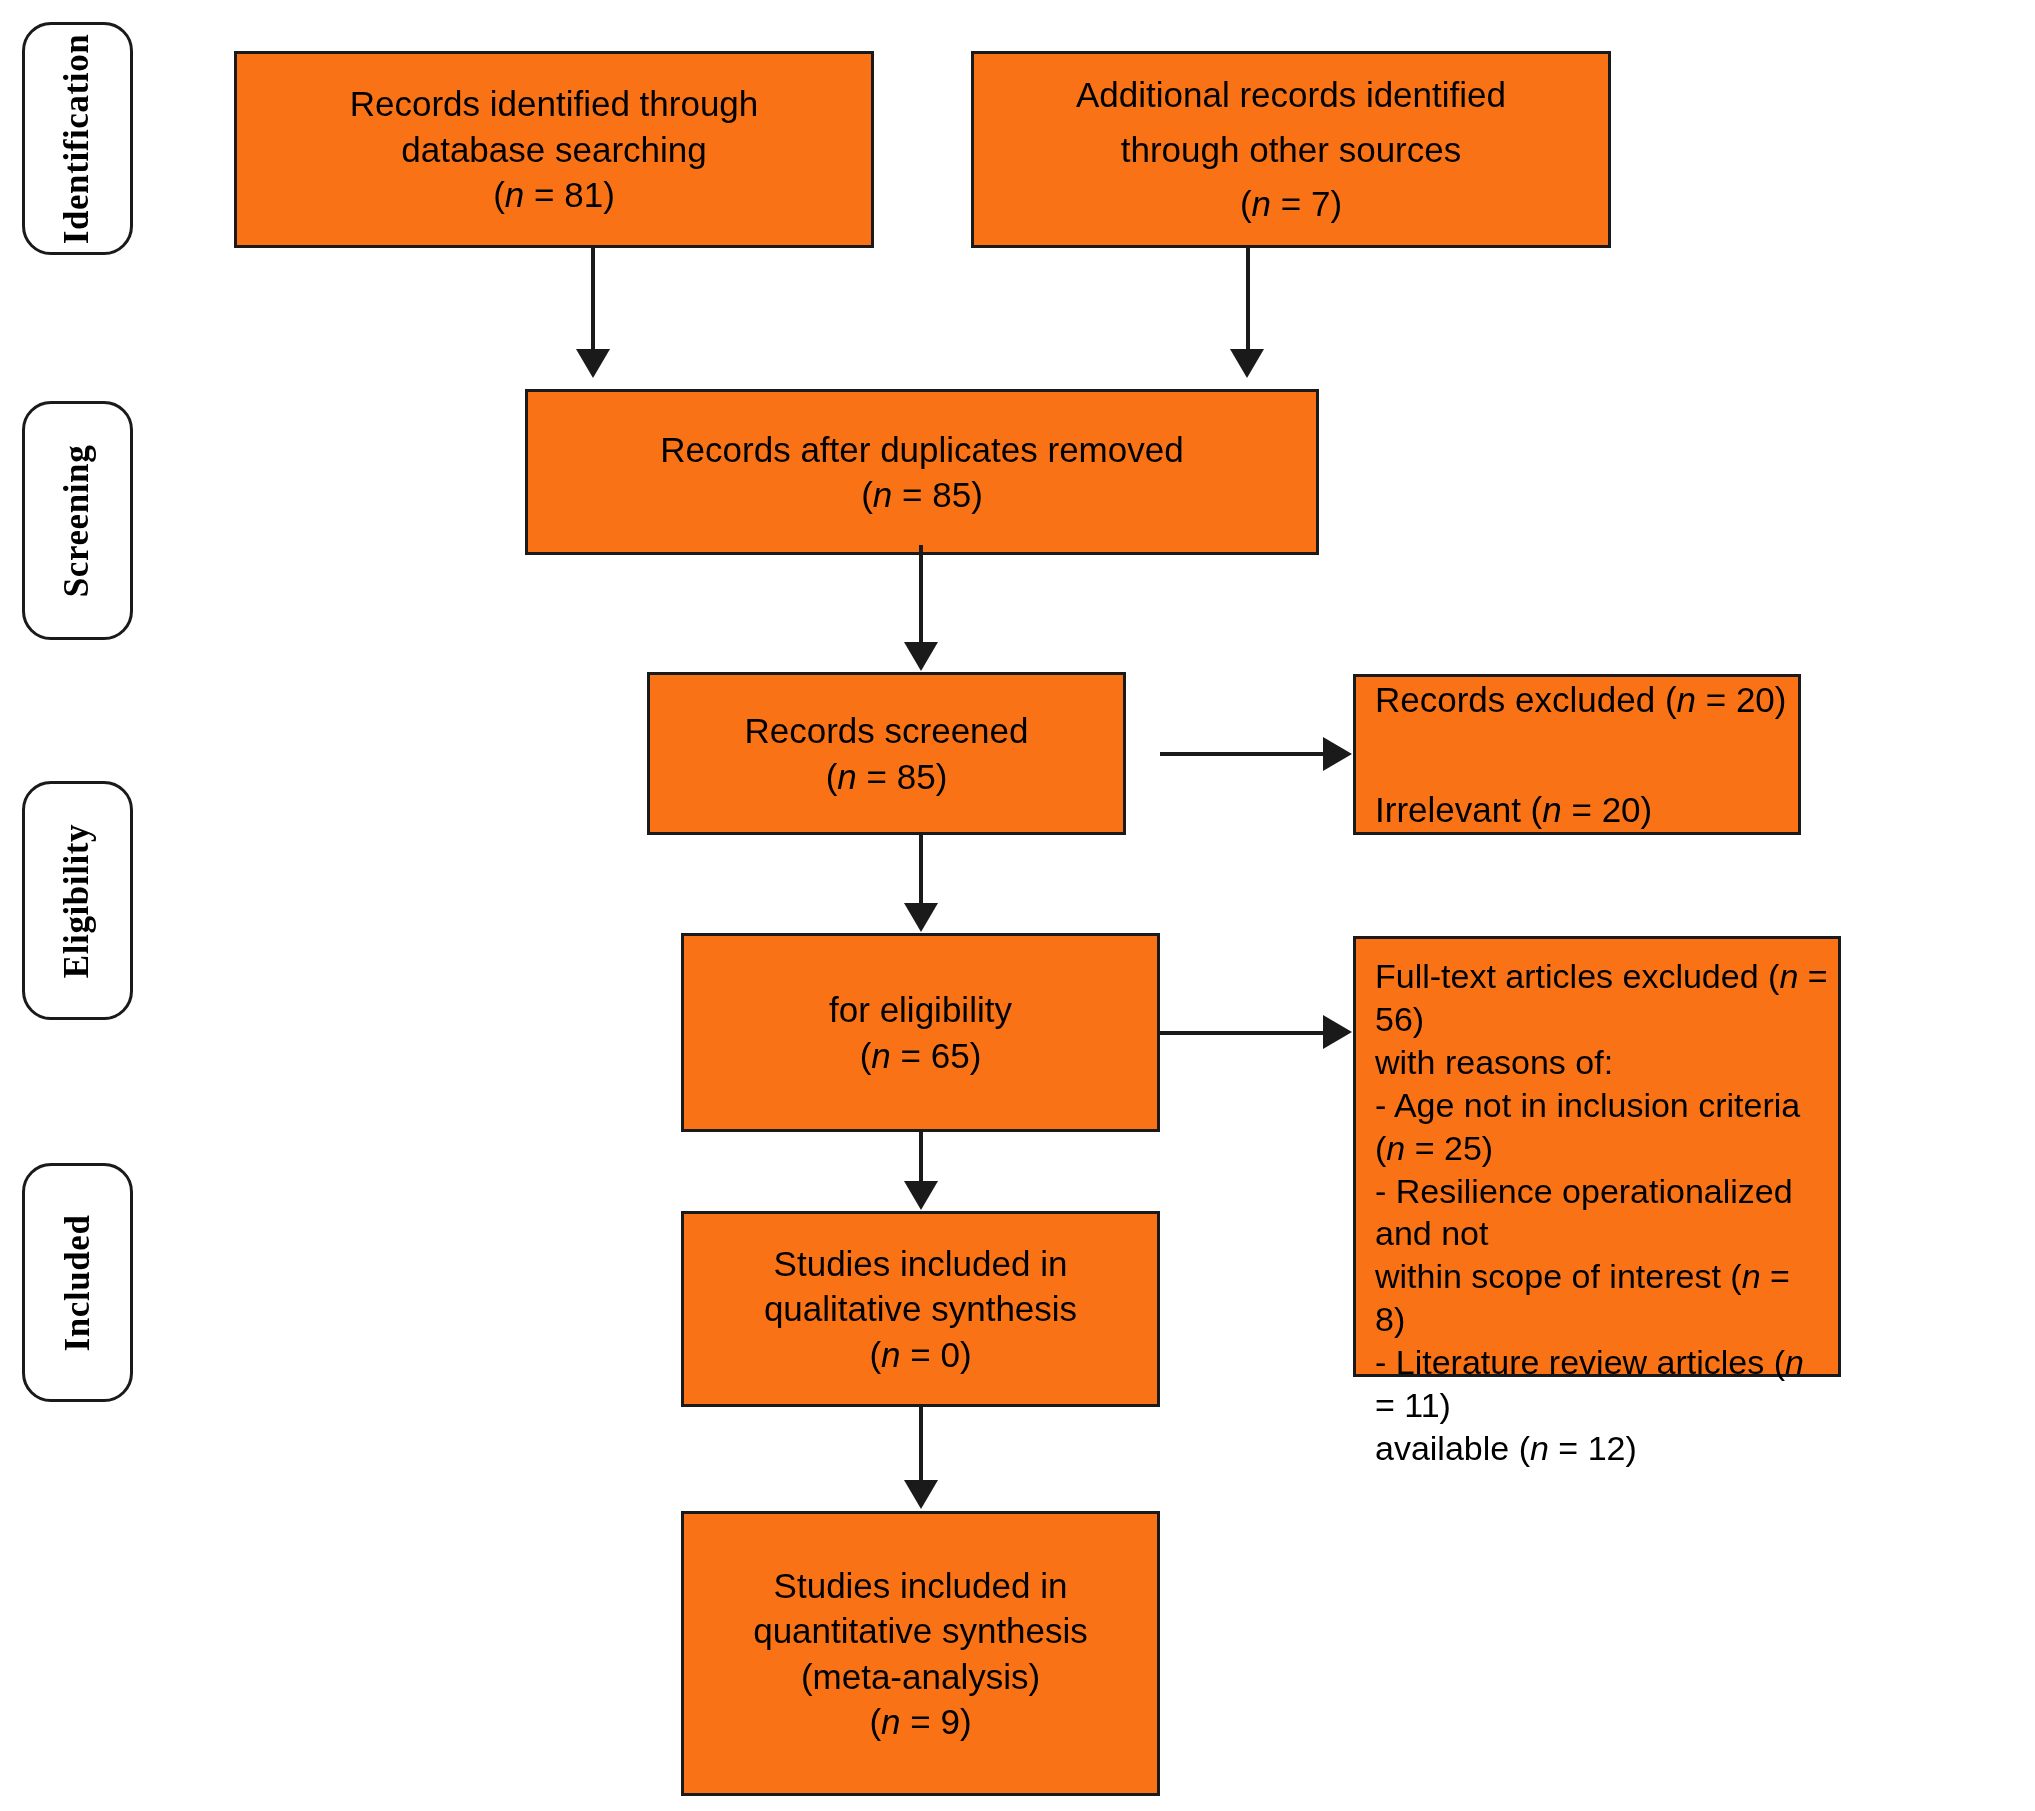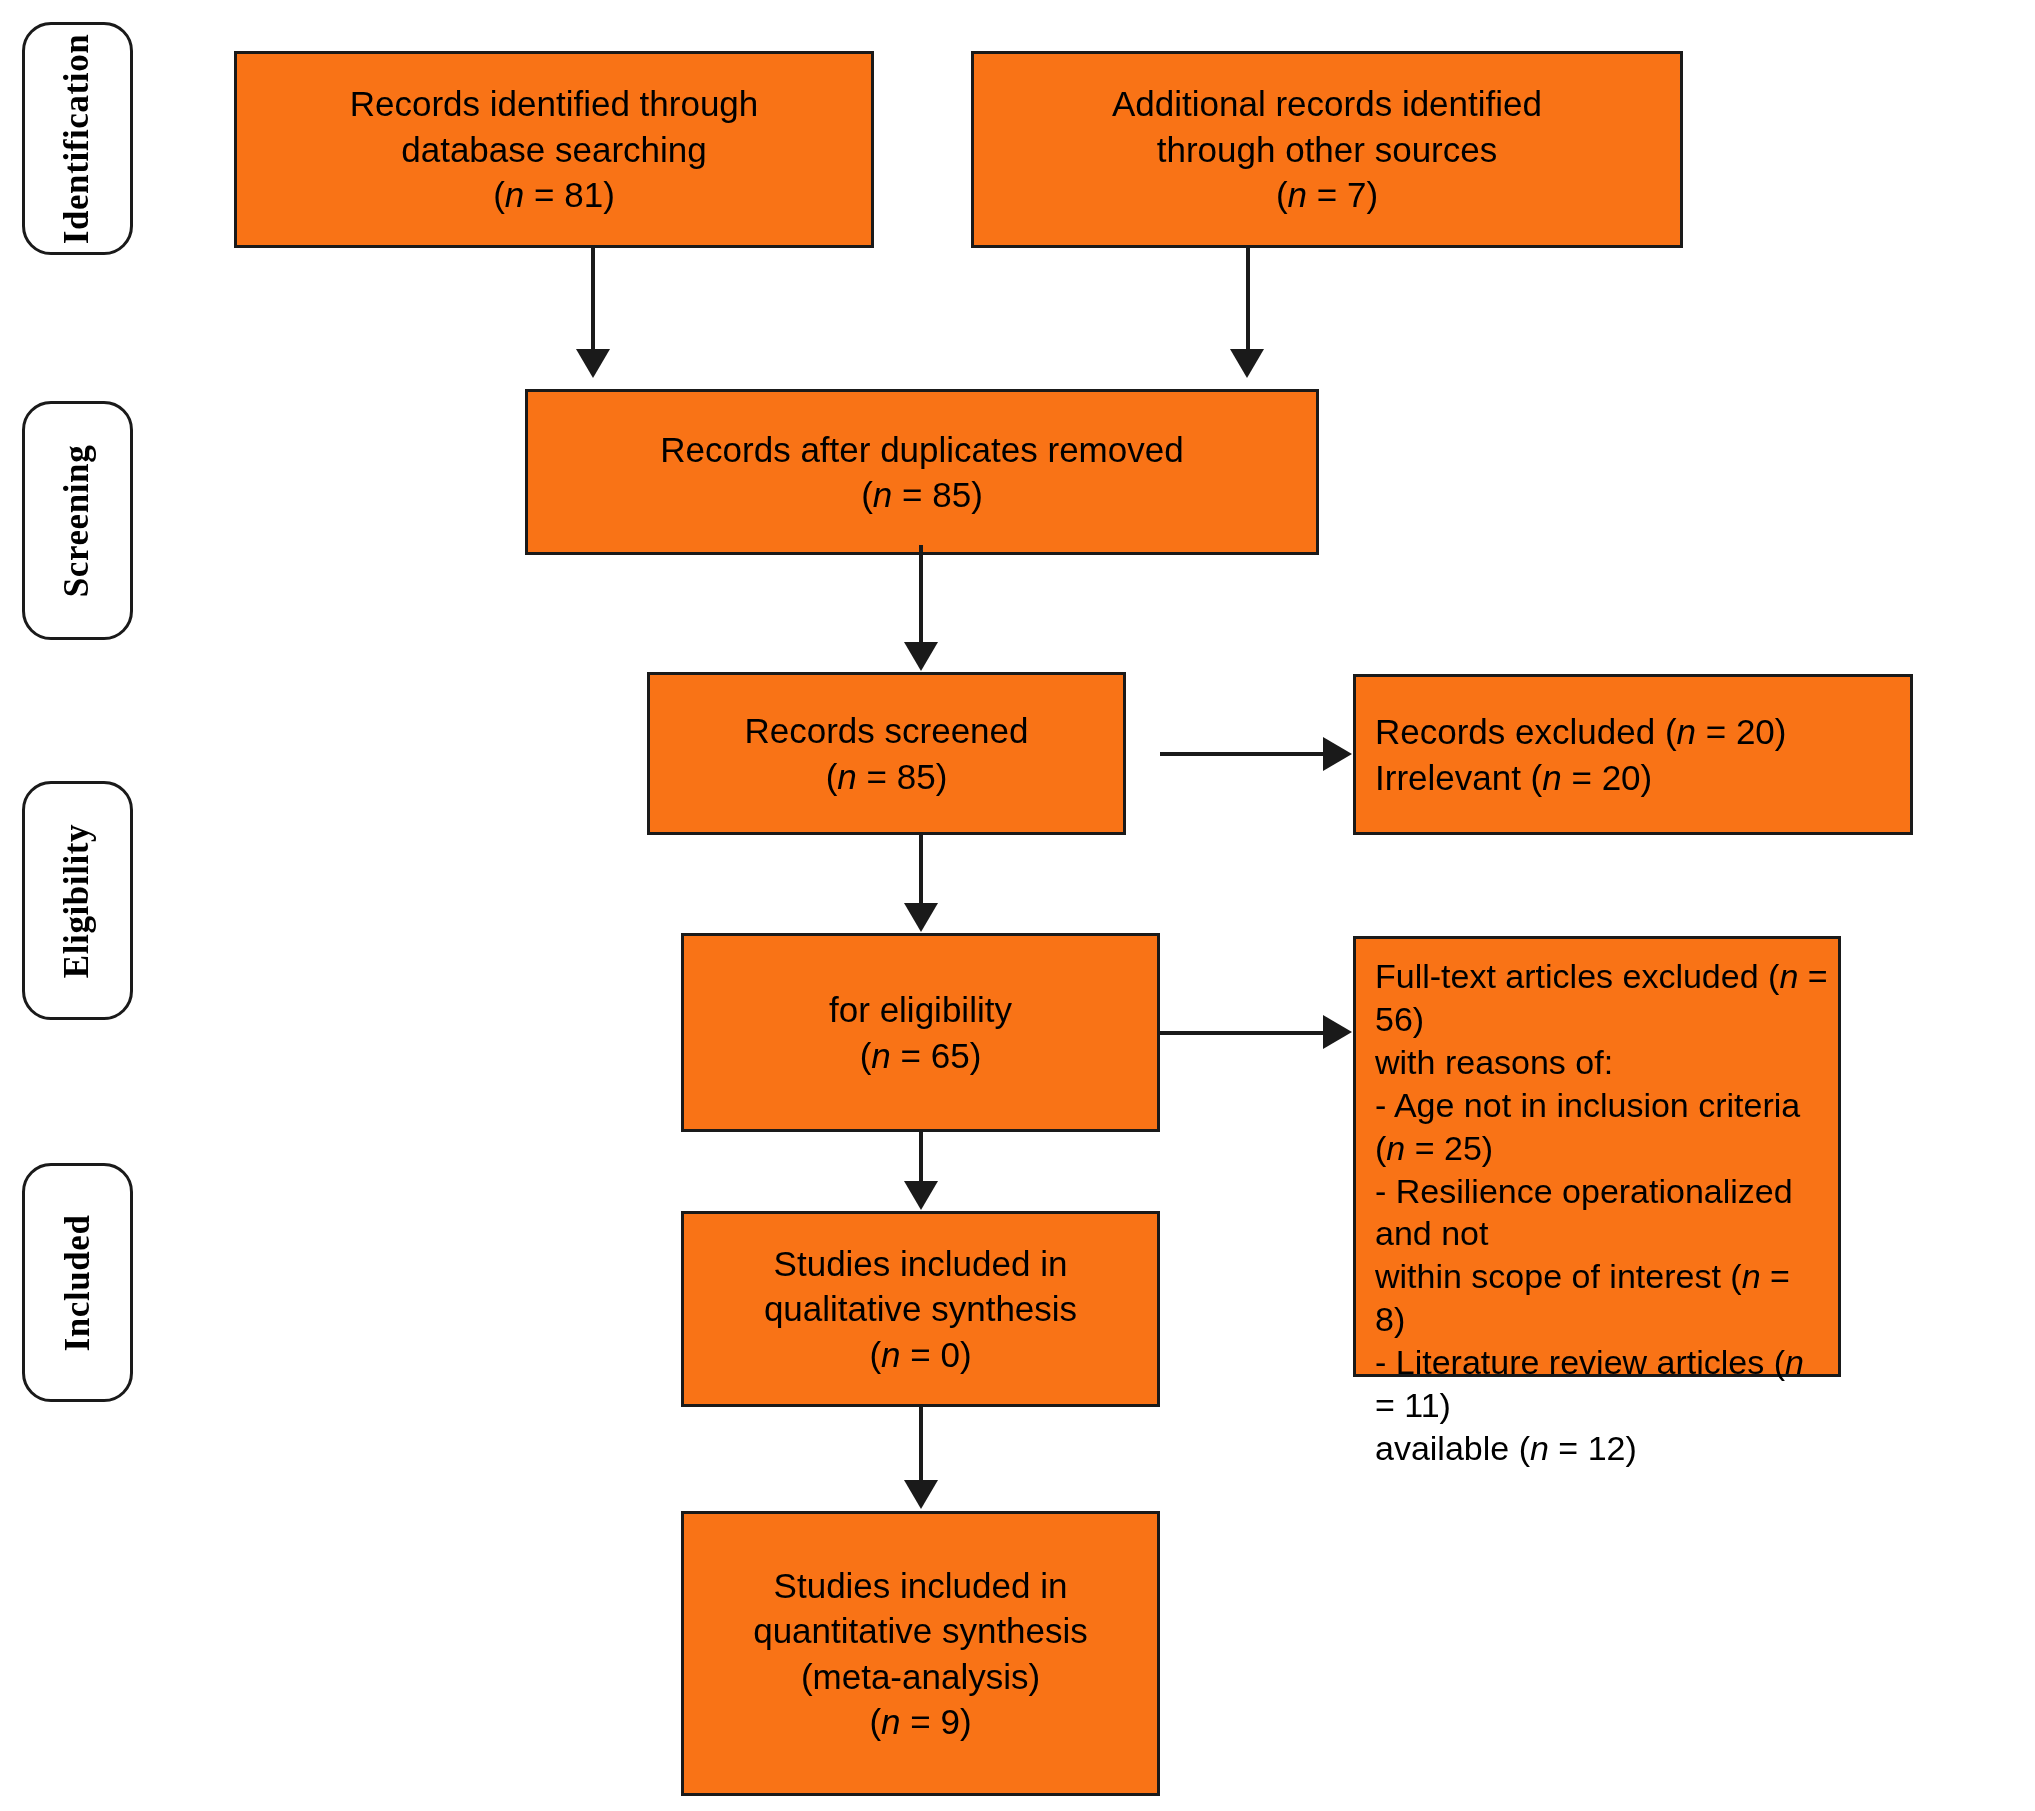--- a/index.html
+++ b/index.html
@@ -81,21 +81,21 @@
   <div class="stage-label" style="left:22px;top:1163px;width:111px;height:239px;">
     <span class="stage-text">Included</span>
   </div>
 
   <div class="box center" style="left:234px;top:51px;width:640px;height:197px;">
     <span class="ln">Records identified through</span>
     <span class="ln">database searching</span>
     <span class="ln">(<em class="nital">n</em> = 81)</span>
   </div>
 
-  <div class="box center" style="left:971px;top:51px;width:712px;height:197px;">
+  <div class="box center" style="left:971px;top:51px;width:640px;height:197px;gap:9px;">
     <span class="ln">Additional records identified</span>
     <span class="ln">through other sources</span>
     <span class="ln">(<em class="nital">n</em> = 7)</span>
   </div>
 
   <div class="vline" style="left:591px;top:248px;height:104px;"></div>
   <div class="arrow-down" style="left:576px;top:349px;"></div>
 
   <div class="vline" style="left:1246px;top:248px;height:104px;"></div>
   <div class="arrow-down" style="left:1230px;top:349px;"></div>
@@ -109,21 +109,21 @@
   <div class="arrow-down" style="left:904px;top:642px;"></div>
 
   <div class="box center" style="left:647px;top:672px;width:479px;height:163px;">
     <span class="ln">Records screened</span>
     <span class="ln">(<em class="nital">n</em> = 85)</span>
   </div>
 
   <div class="hline" style="left:1160px;top:752px;width:168px;"></div>
   <div class="arrow-right" style="left:1323px;top:737px;"></div>
 
-  <div class="box left" style="left:1353px;top:674px;width:560px;height:161px;justify-content:center;padding-top:0;">
+  <div class="box left" style="left:1353px;top:674px;width:448px;height:161px;justify-content:space-between;padding-top:0;">
     <span class="ln">Records excluded (<em class="nital">n</em> = 20)</span>
     <span class="ln">Irrelevant (<em class="nital">n</em> = 20)</span>
   </div>
 
   <div class="vline" style="left:919px;top:835px;height:70px;"></div>
   <div class="arrow-down" style="left:904px;top:903px;"></div>
 
   <div class="box center" style="left:681px;top:933px;width:479px;height:199px;">
     <span class="ln">for eligibility</span>
     <span class="ln">(<em class="nital">n</em> = 65)</span>

